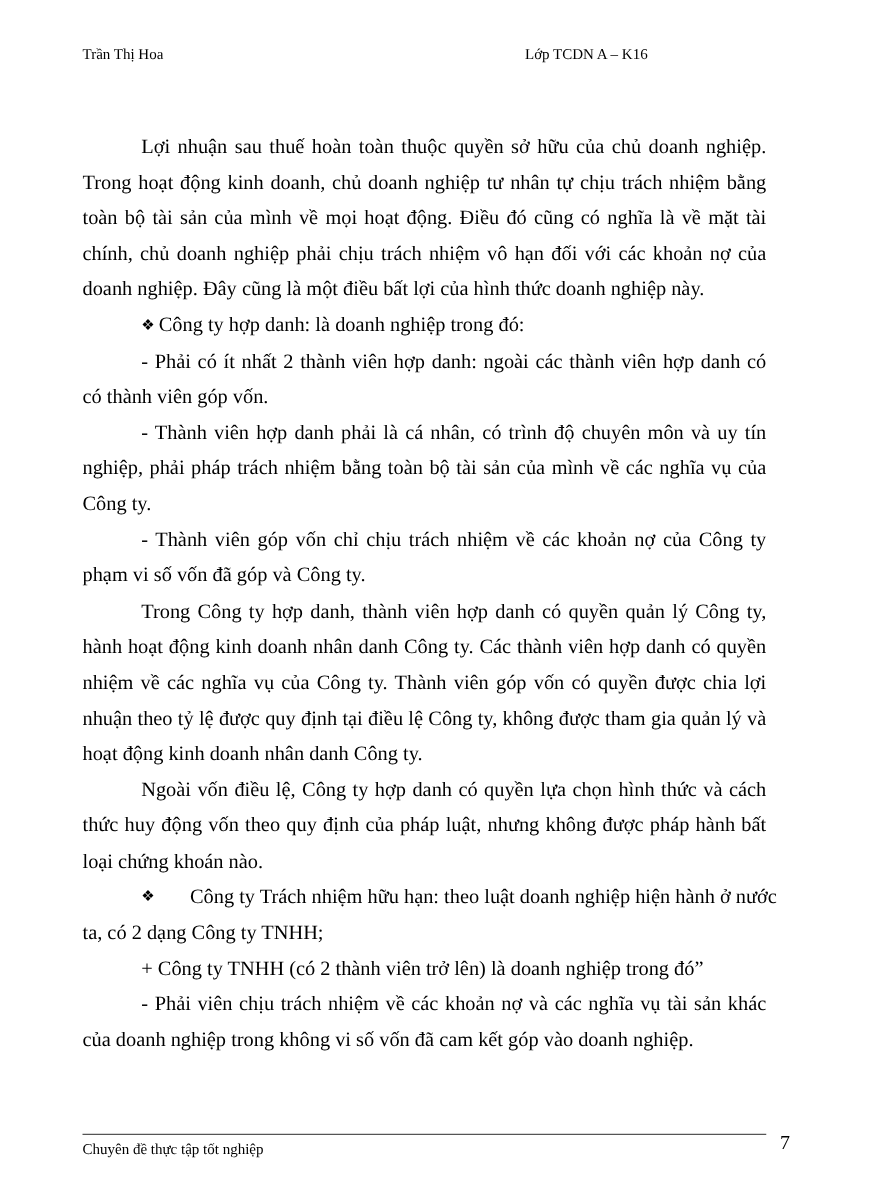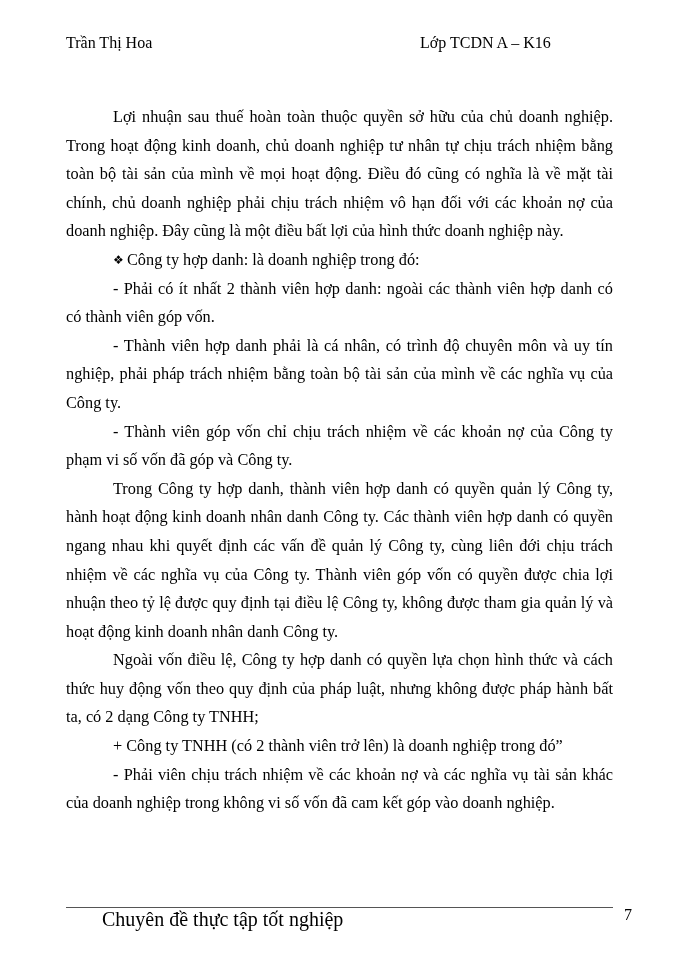--- a/index.html
+++ b/index.html
@@ -17,21 +17,21 @@
   }
   .page {
     position: absolute;
     left: 0; top: 0;
     width: 700px; height: 960px;
     background: #ffffff;
   }
   .header-left, .header-right {
     position: absolute;
     top: 33px;
-    font-size: 16px;
+    font-size: 12px;
     line-height: 20px;
     white-space: nowrap;
   }
   .header-left { left: 66px; }
   .header-right { left: 420px; }
 
   .body {
     position: absolute;
     left: 66px;
     top: 103px;
@@ -67,24 +67,23 @@
     left: 66px;
     top: 907px;
     width: 547px;
     height: 0;
     border-top: 1px solid #555555;
   }
   .footer-left {
     position: absolute;
     left: 66px;
     top: 909px;
-    font-size: 20px;
+    font-size: 12px;
     line-height: 20px;
     white-space: nowrap;
-    margin-left: 36px;
   }
   .footer-right {
     position: absolute;
     left: 624px;
     top: 905px;
     font-size: 16px;
     line-height: 20px;
   }
 </style>
 </head>
@@ -103,26 +102,27 @@
     <span class="line bullet-line"><span class="bullet-glyph">❖</span><span>Công ty hợp danh: là doanh nghiệp trong đó:</span></span>
     <span class="line justify indent">- Phải có ít nhất 2 thành viên hợp danh: ngoài các thành viên hợp danh có thể</span>
     <span class="line">có thành viên góp vốn.</span>
     <span class="line justify indent">- Thành viên hợp danh phải là cá nhân, có trình độ chuyên môn và uy tín nghề</span>
     <span class="line justify">nghiệp, phải pháp trách nhiệm bằng toàn bộ tài sản của mình về các nghĩa vụ của</span>
     <span class="line">Công ty.</span>
     <span class="line justify indent">- Thành viên góp vốn chỉ chịu trách nhiệm về các khoản nợ của Công ty trong</span>
     <span class="line">phạm vi số vốn đã góp và Công ty.</span>
     <span class="line justify indent">Trong Công ty hợp danh, thành viên hợp danh có quyền quản lý Công ty, tiến</span>
     <span class="line justify">hành hoạt động kinh doanh nhân danh Công ty. Các thành viên hợp danh có quyền</span>
-    <span class="line justify">ngang nhau khi quyết định các vấn đề quản lý Công ty, cùng liên đới chịu trách</span>
     <span class="line justify">nhiệm về các nghĩa vụ của Công ty. Thành viên góp vốn có quyền được chia lợi</span>
     <span class="line justify">nhuận theo tỷ lệ được quy định tại điều lệ Công ty, không được tham gia quản lý và</span>
     <span class="line">hoạt động kinh doanh nhân danh Công ty.</span>
     <span class="line justify indent">Ngoài vốn điều lệ, Công ty hợp danh có quyền lựa chọn hình thức và cách</span>
     <span class="line justify">thức huy động vốn theo quy định của pháp luật, nhưng không được pháp hành bất kỳ</span>
+    <span class="line">loại chứng khoán nào.</span>
+    <span class="line bullet-line"><span class="bullet-glyph wide">❖</span><span>Công ty Trách nhiệm hữu hạn: theo luật doanh nghiệp hiện hành ở nước</span></span>
     <span class="line">ta, có 2  dạng Công ty TNHH;</span>
     <span class="line indent">+ Công ty TNHH (có 2 thành viên trở lên) là doanh nghiệp trong đó”</span>
     <span class="line justify indent">- Phải viên chịu trách nhiệm về các khoản nợ và các nghĩa vụ tài sản khác</span>
     <span class="line">của doanh nghiệp trong không vi số vốn đã cam kết góp vào doanh nghiệp.</span>
   </div>
 
   <div class="footer-rule"></div>
   <div class="footer-left">Chuyên đề thực tập tốt nghiệp</div>
   <div class="footer-right">7</div>
 </div>

